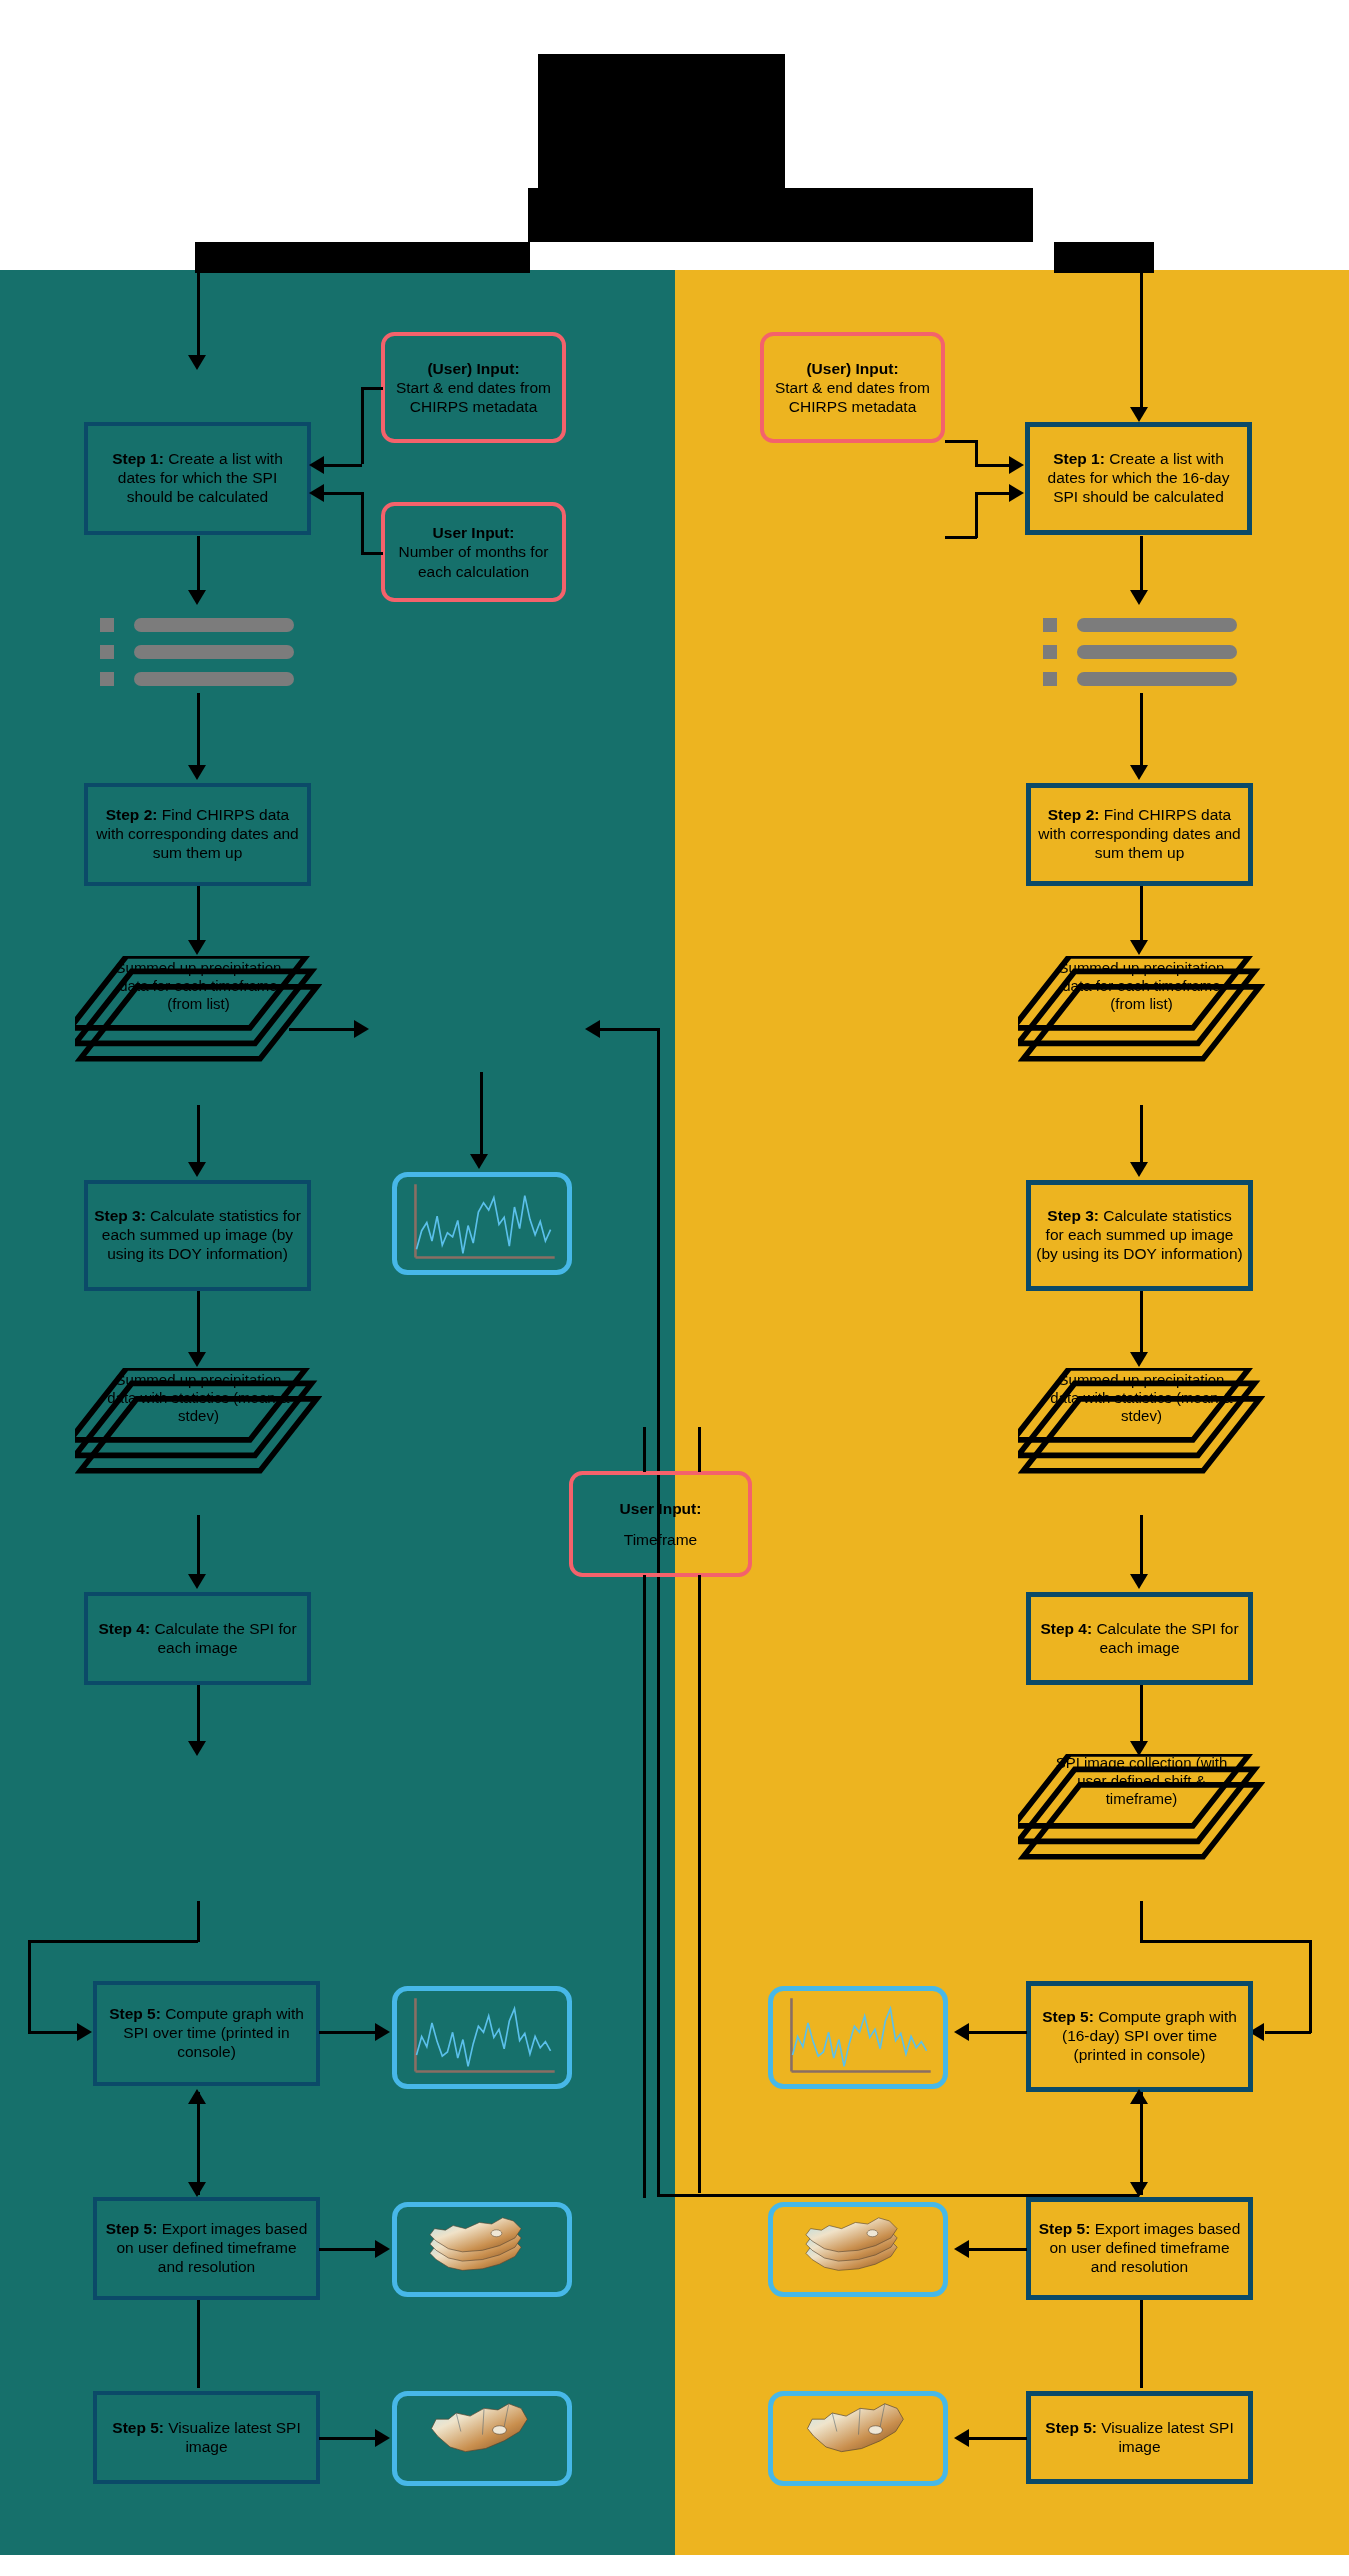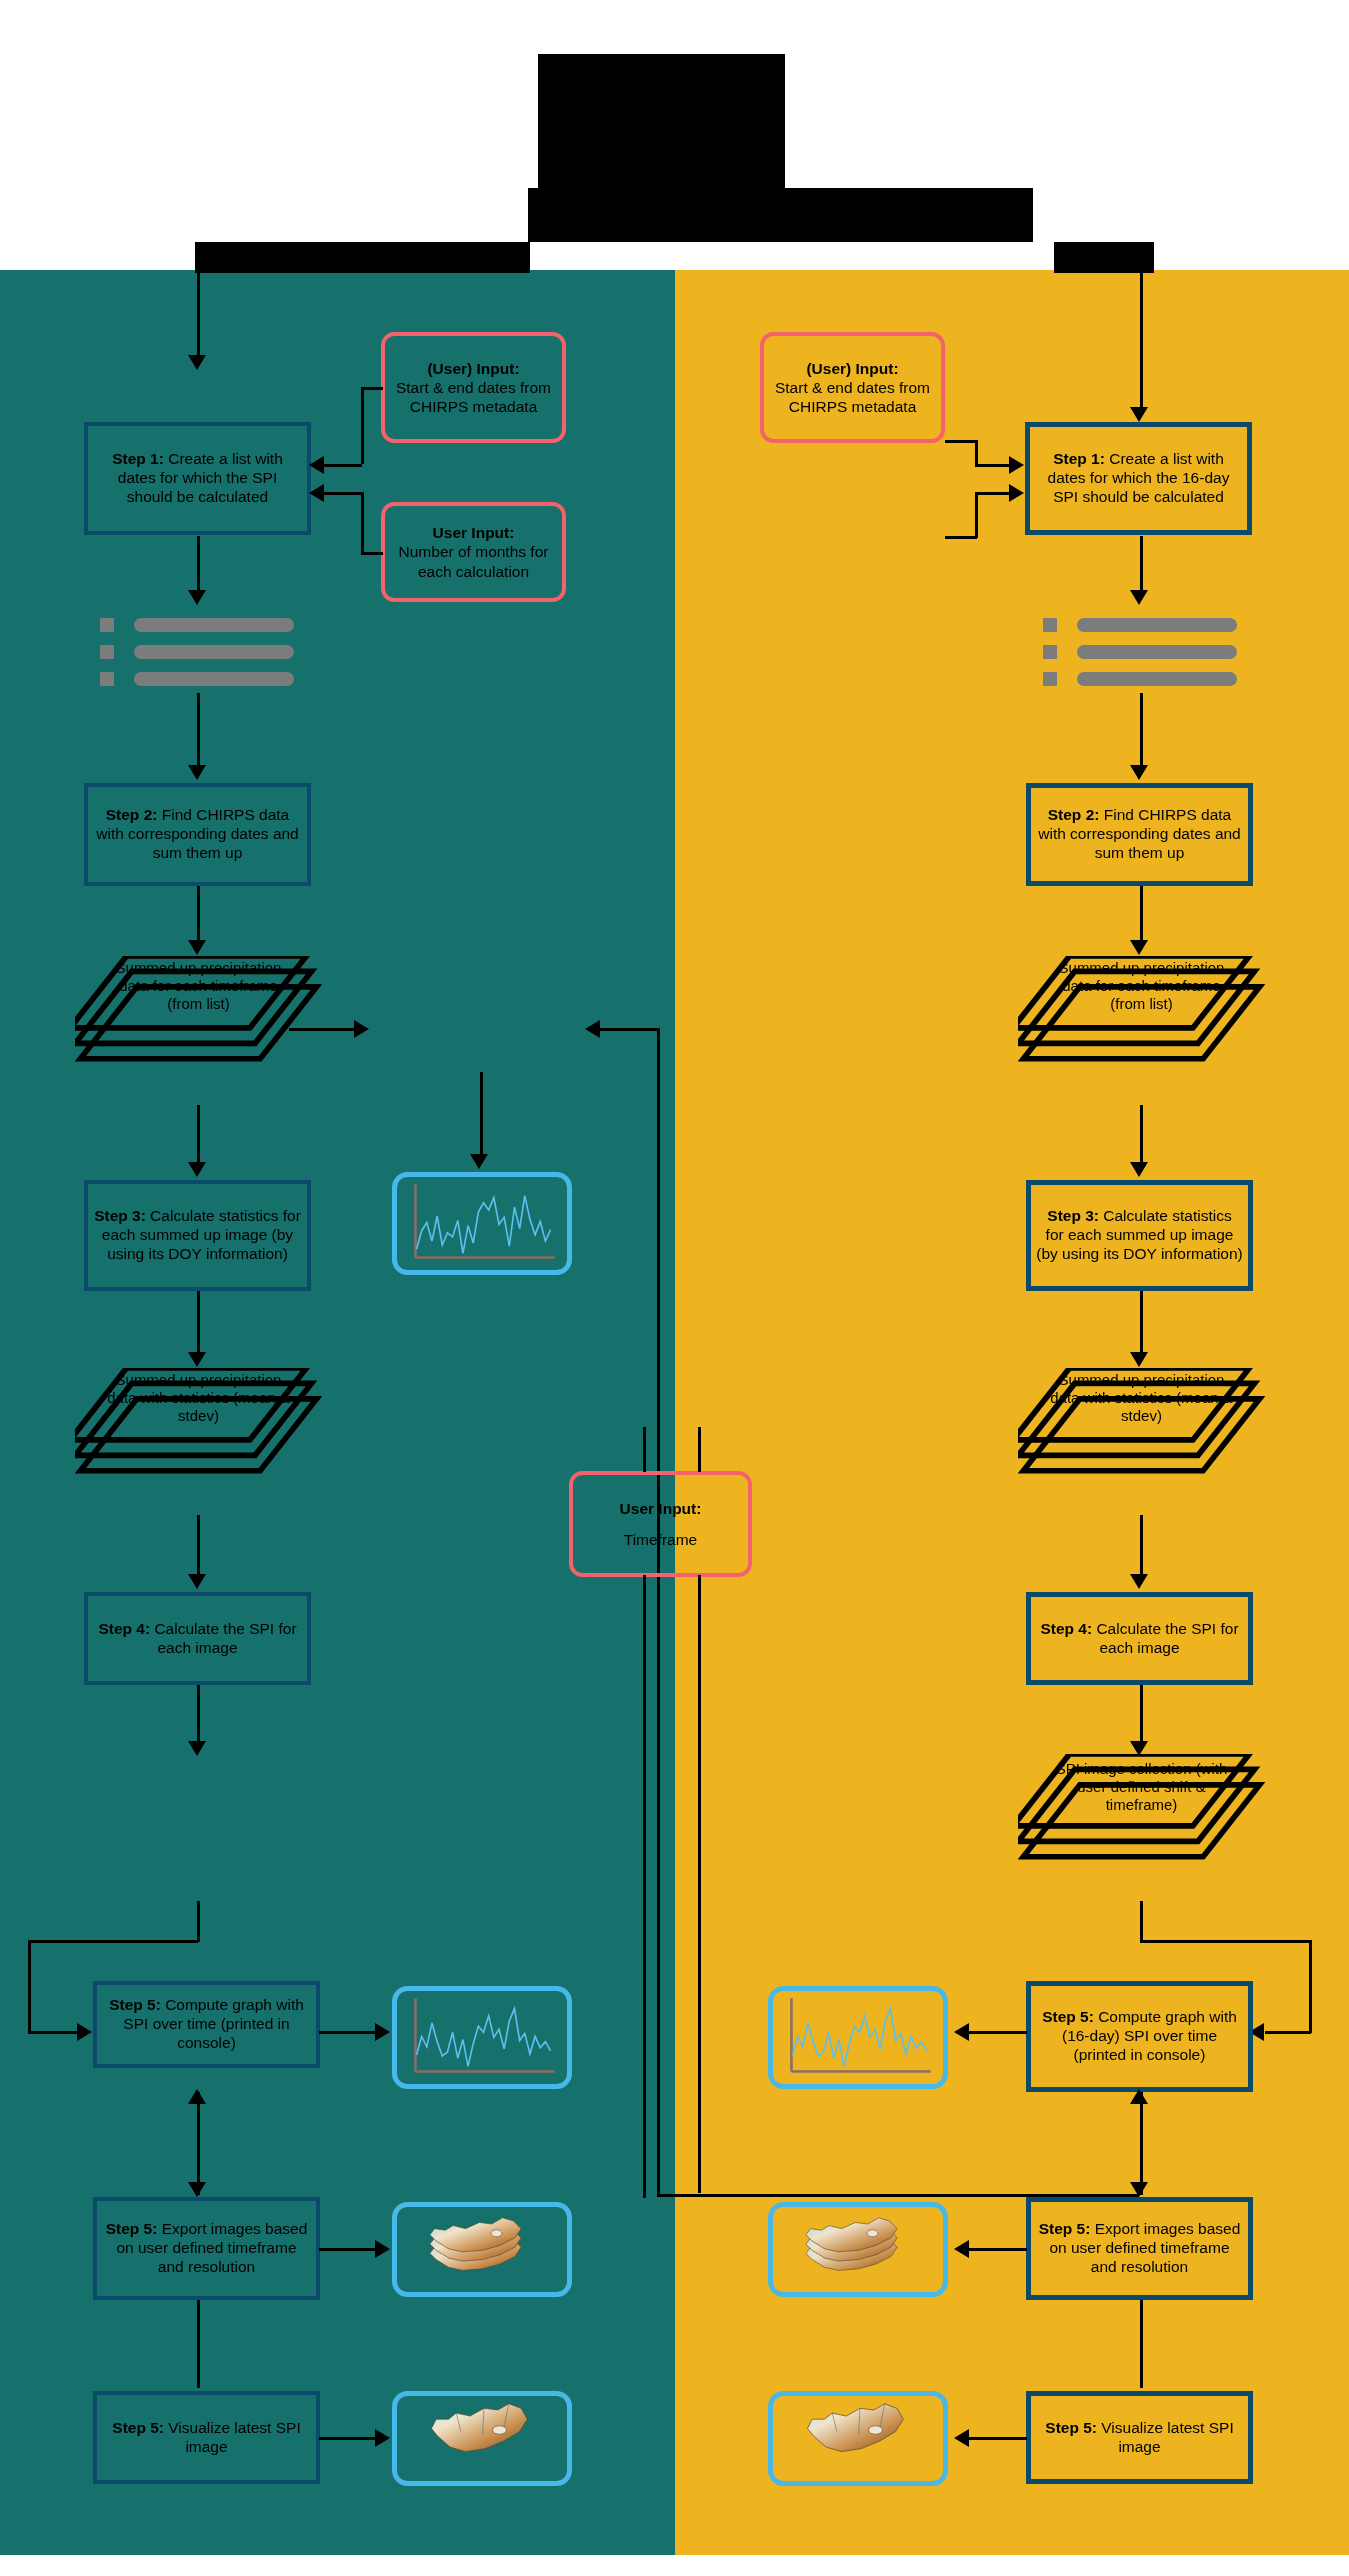--- a/index.html
+++ b/index.html
@@ -210,21 +210,21 @@
   <div class="ln v" style="left:197px; top:1685px; height:59px;"></div>
   <div class="ar down" style="left:188px; top:1741px;"></div>
 
 
   <div class="ln v" style="left:197px; top:1901px; height:41px;"></div>
   <div class="ln h" style="left:28px;  top:1940px; width:170px;"></div>
   <div class="ln v" style="left:28px;  top:1940px; height:93px;"></div>
   <div class="ln h" style="left:28px;  top:2031px; width:52px;"></div>
   <div class="ar right" style="left:77px; top:2023px;"></div>
 
-  <div class="pbox" style="left:93px; top:1981px; width:227px; height:87px;">
+  <div class="pbox" style="left:93px; top:1981px; width:227px; height:105px;">
     <span><b>Step 5:</b> Compute graph with SPI  over time (printed in console)</span>
   </div>
 
   <div class="ln h" style="left:319px; top:2031px; width:57px;"></div>
   <div class="ar right" style="left:375px; top:2023px;"></div>
 
   <div class="obox" style="left:392px; top:1986px; width:180px; height:103px;">
     <svg class="chartsvg" width="165" height="88" viewBox="0 0 320 170">
       <line x1="30" y1="8" x2="30" y2="150" stroke="#8A6E63" stroke-width="5"></line>
       <line x1="30" y1="150" x2="300" y2="150" stroke="#8A6E63" stroke-width="5"></line>
@@ -366,21 +366,21 @@
 
   <div class="ln v" style="left:1140px; top:1685px; height:59px;"></div>
   <div class="ar down" style="left:1130px; top:1741px;"></div>
 
   <div class="stack" style="left:1018px; top:1754px; width:247px; height:149px;">
     <svg width="247" height="149" viewBox="0 0 480 290" class="mapsvg">
       <polygon points="120,60 470,60 360,200 10,200" fill="none" stroke="#000" stroke-width="11"></polygon>
       <polygon points="110,30 460,30 350,170 0,170" fill="none" stroke="#000" stroke-width="11"></polygon>
       <polygon points="100,0  450,0  340,140 -10,140" fill="none" stroke="#000" stroke-width="11"></polygon>
     </svg>
-    <div class="stacklabel" style="top:6px;">SPI image collection (with user defined shift &amp; timeframe)</div>
+    <div class="stacklabel" style="top:0;">SPI image collection (with user defined shift &amp; timeframe)</div>
   </div>
 
   <div class="ln v" style="left:1140px; top:1901px; height:41px;"></div>
   <div class="ln h" style="left:1140px; top:1940px; width:170px;"></div>
   <div class="ln v" style="left:1309px; top:1940px; height:93px;"></div>
   <div class="ln h" style="left:1265px; top:2031px; width:46px;"></div>
   <div class="ar left" style="left:1249px; top:2023px;"></div>
 
   <div class="pbox" style="left:1026px; top:1981px; width:227px; height:111px; border-width:5.7px;">
     <span><b>Step 5:</b> Compute graph with (16-day) SPI over time (printed in console)</span>

